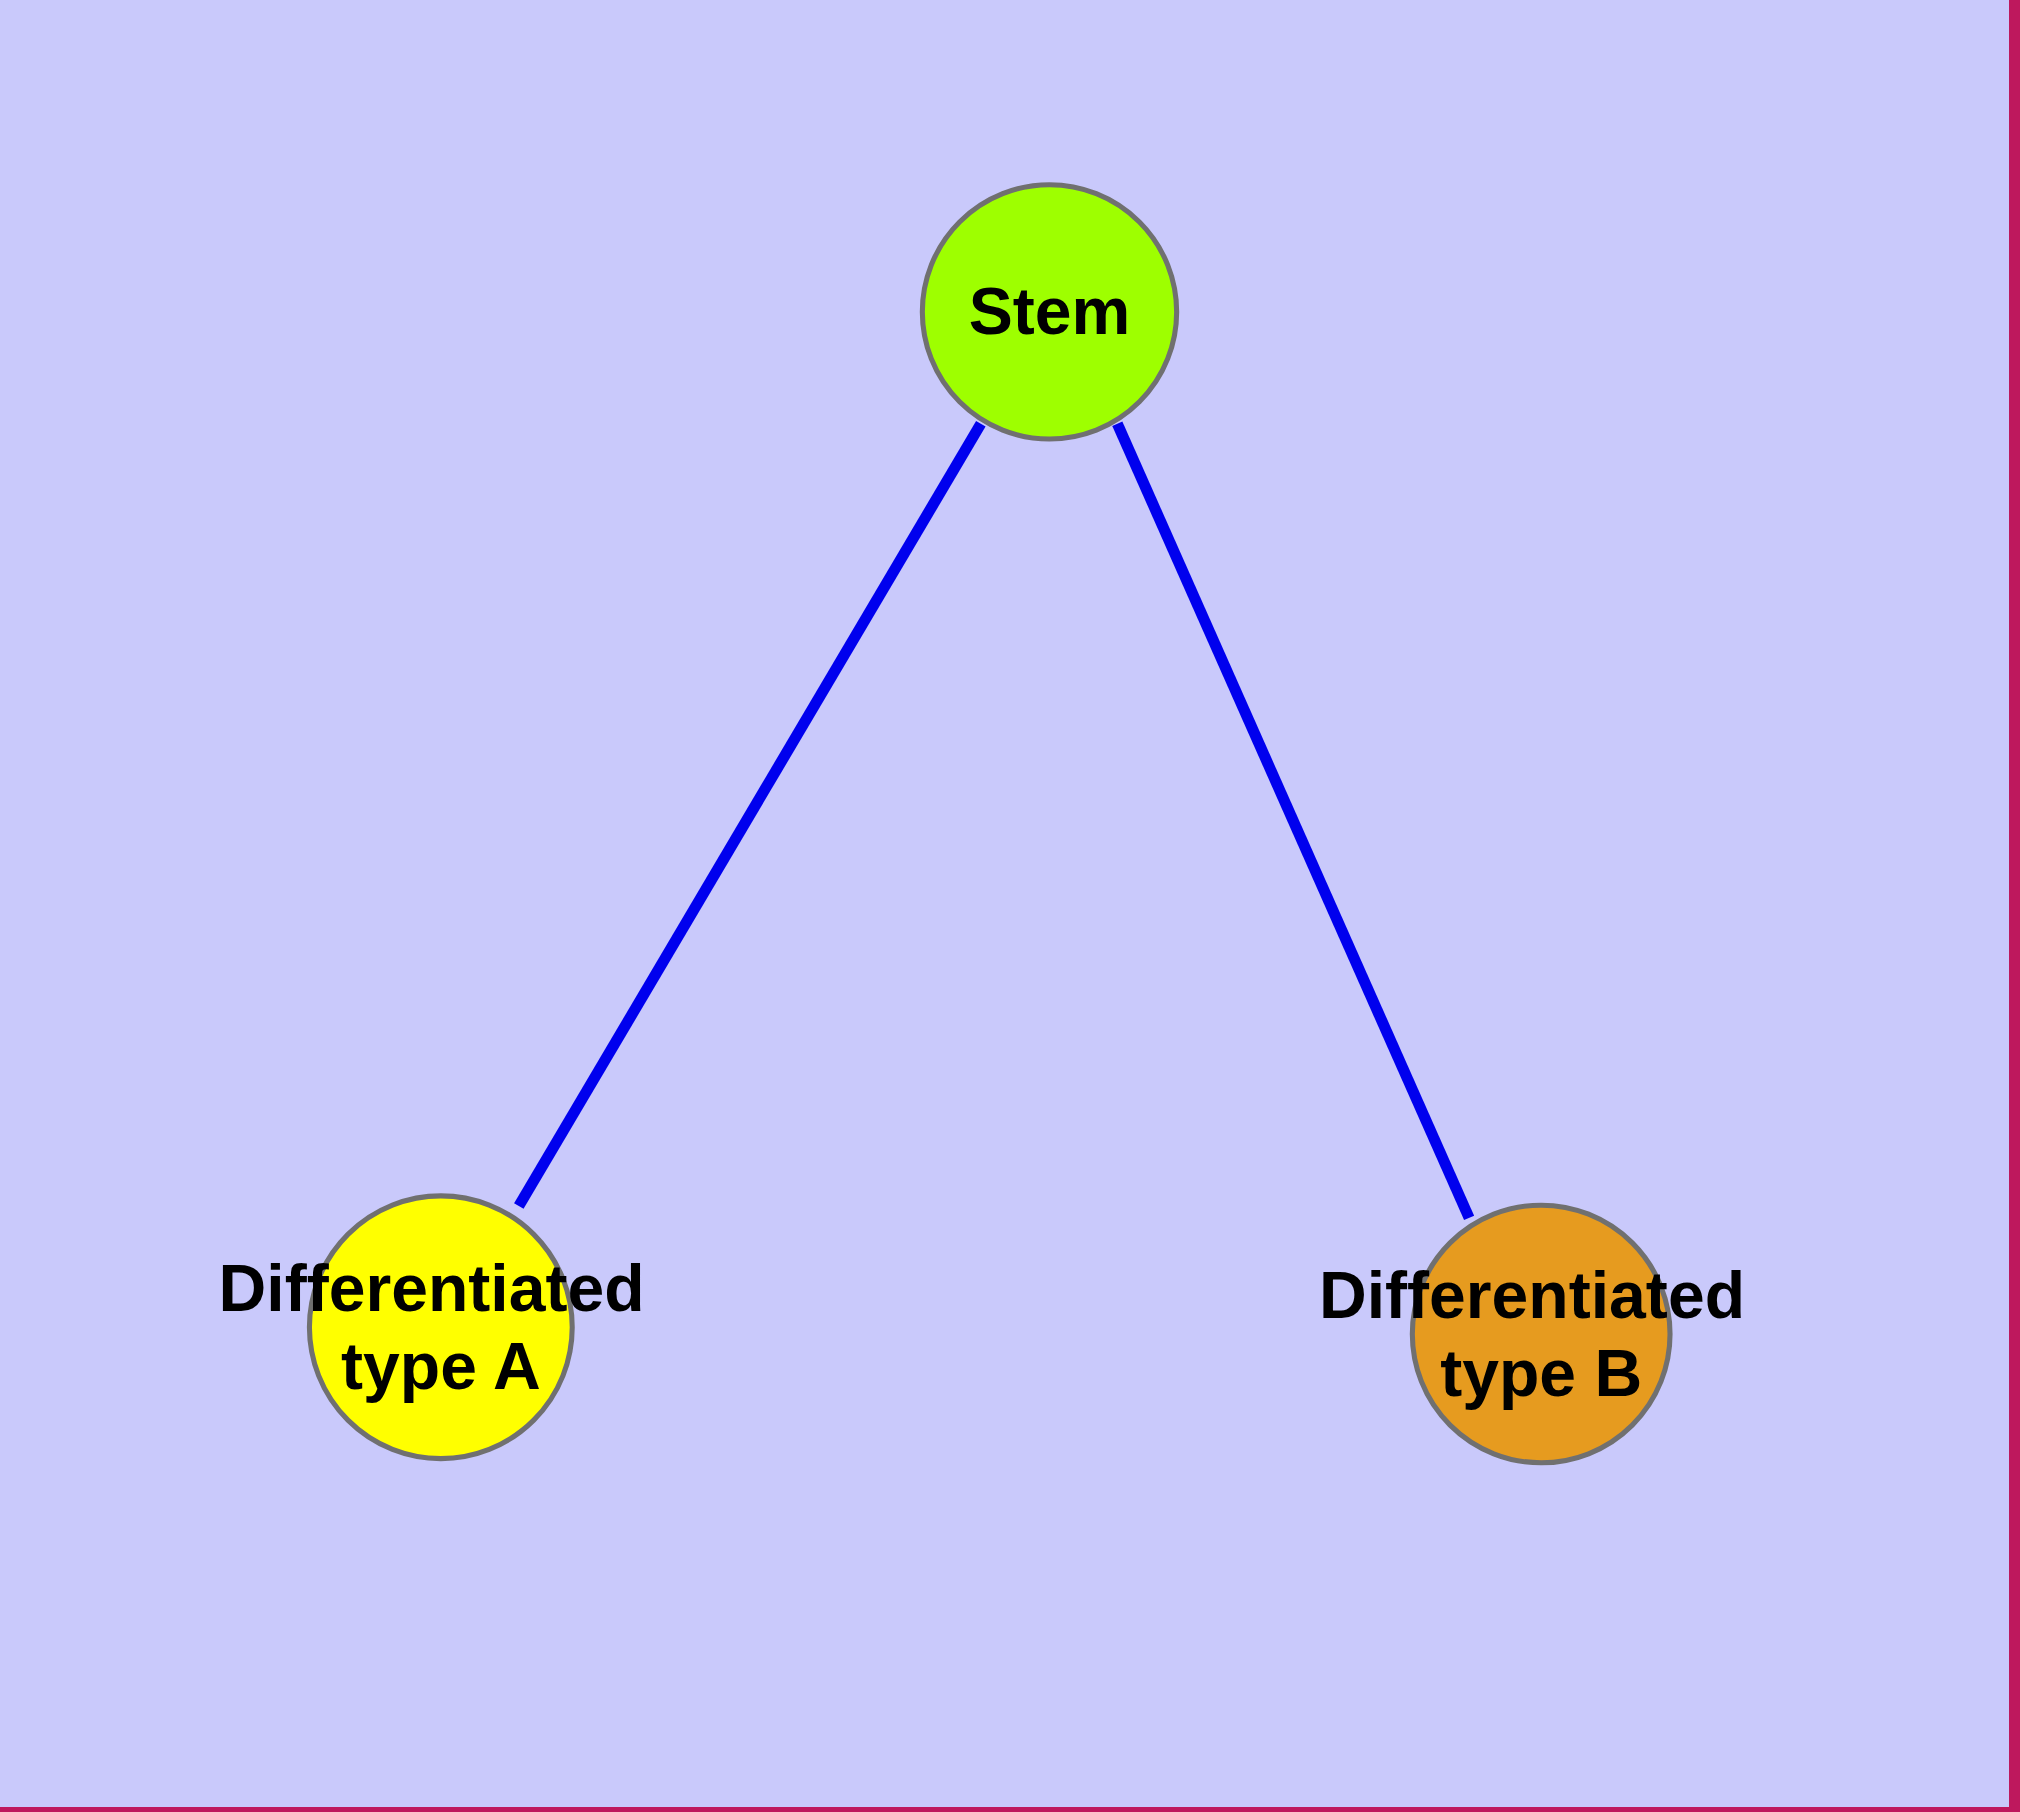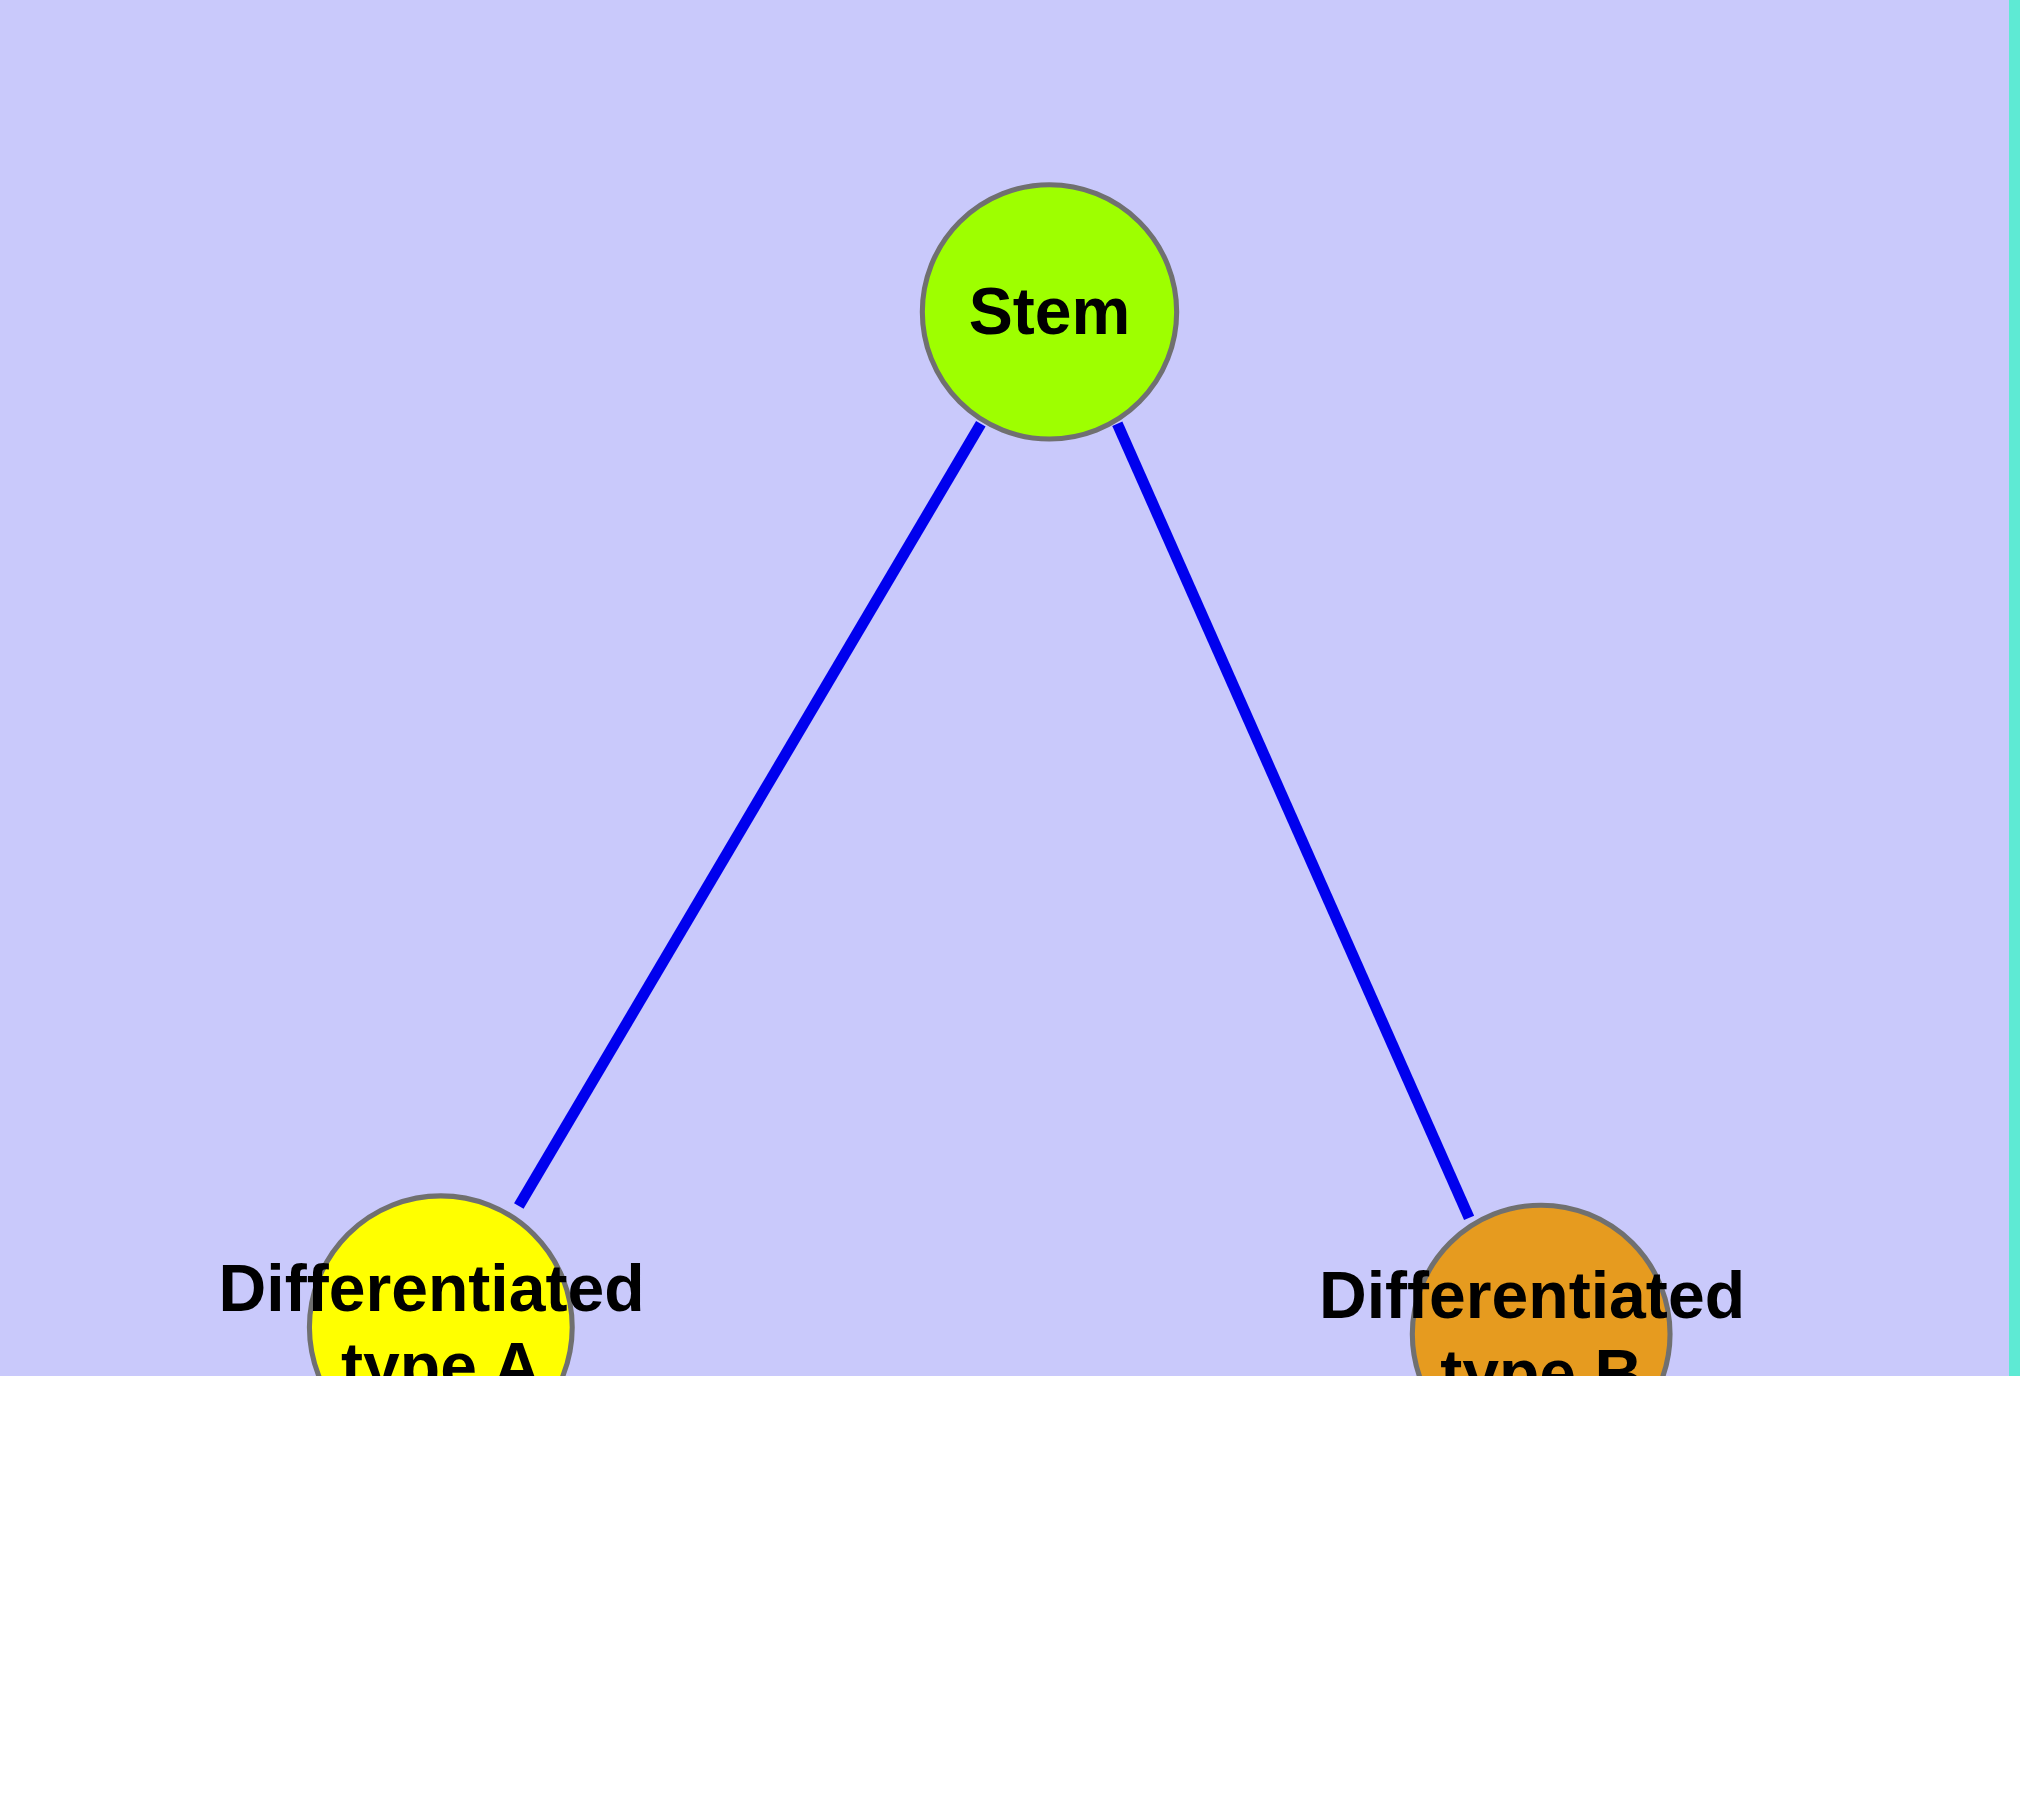--- a/index.html
+++ b/index.html
@@ -35,21 +35,21 @@
     font-weight: bold;
     fill: #000000;
     font-family: "Liberation Sans", "DejaVu Sans", sans-serif;
     text-anchor: middle;
     dominant-baseline: middle;
   }
 </style>
 </head>
 <body>
 
-<div id="stage" style="width: 2021px; height: 1376px; background: #5eead4;">
+<div id="stage" style="width: 2021px; height: 1812px; background: #be185d;">
   <div id="canvas-bg" style="width: 2009px; height: 1807px; background: rgb(201, 201, 251);"></div>
 
   <svg id="graph-svg" viewBox="0 0 2384 2138" preserveAspectRatio="none" xmlns="http://www.w3.org/2000/svg">
 
     <g id="edges-layer">
       <line id="edge-stem-a" x1="1157" y1="500" x2="612" y2="1423" stroke="#0000ee" stroke-width="13" stroke-linecap="butt"></line>
       <line id="edge-stem-b" x1="1318" y1="500" x2="1733" y2="1437" stroke="#0000ee" stroke-width="13" stroke-linecap="butt"></line>
     </g>
 
     <g id="nodes-layer">

